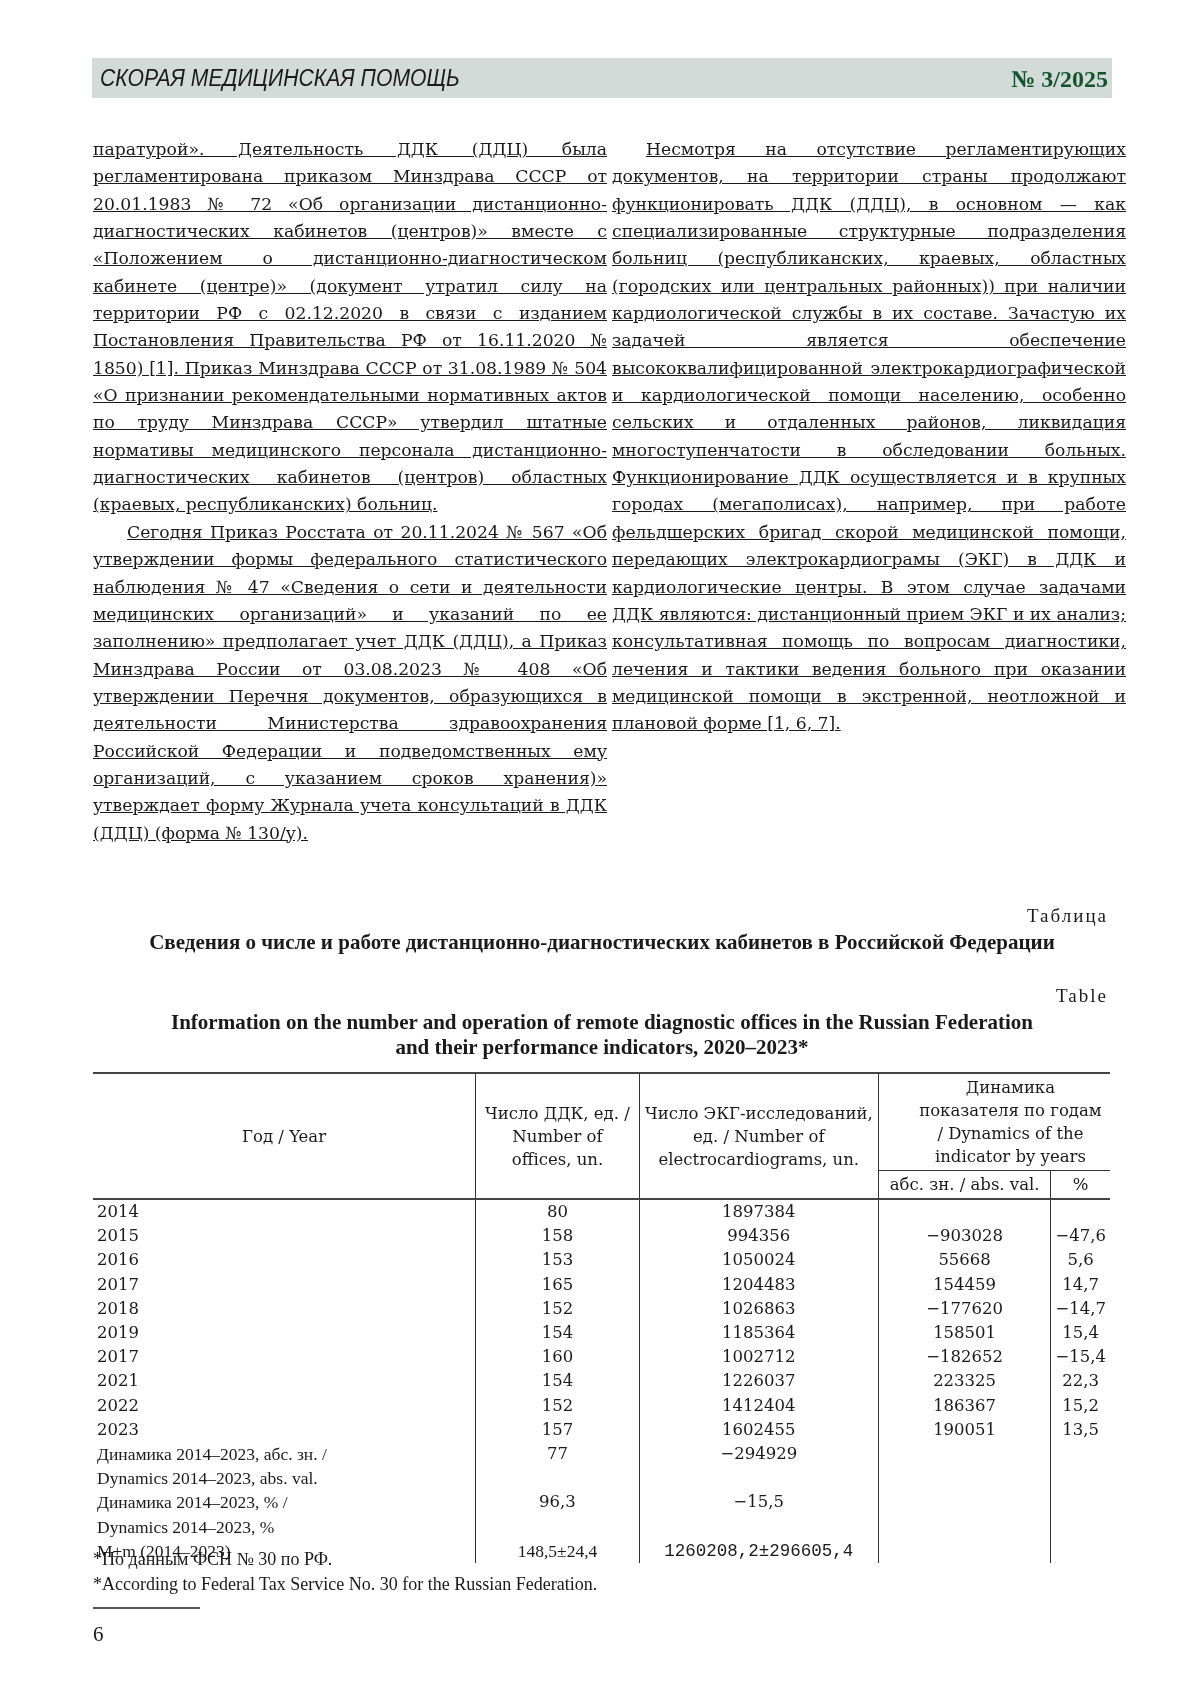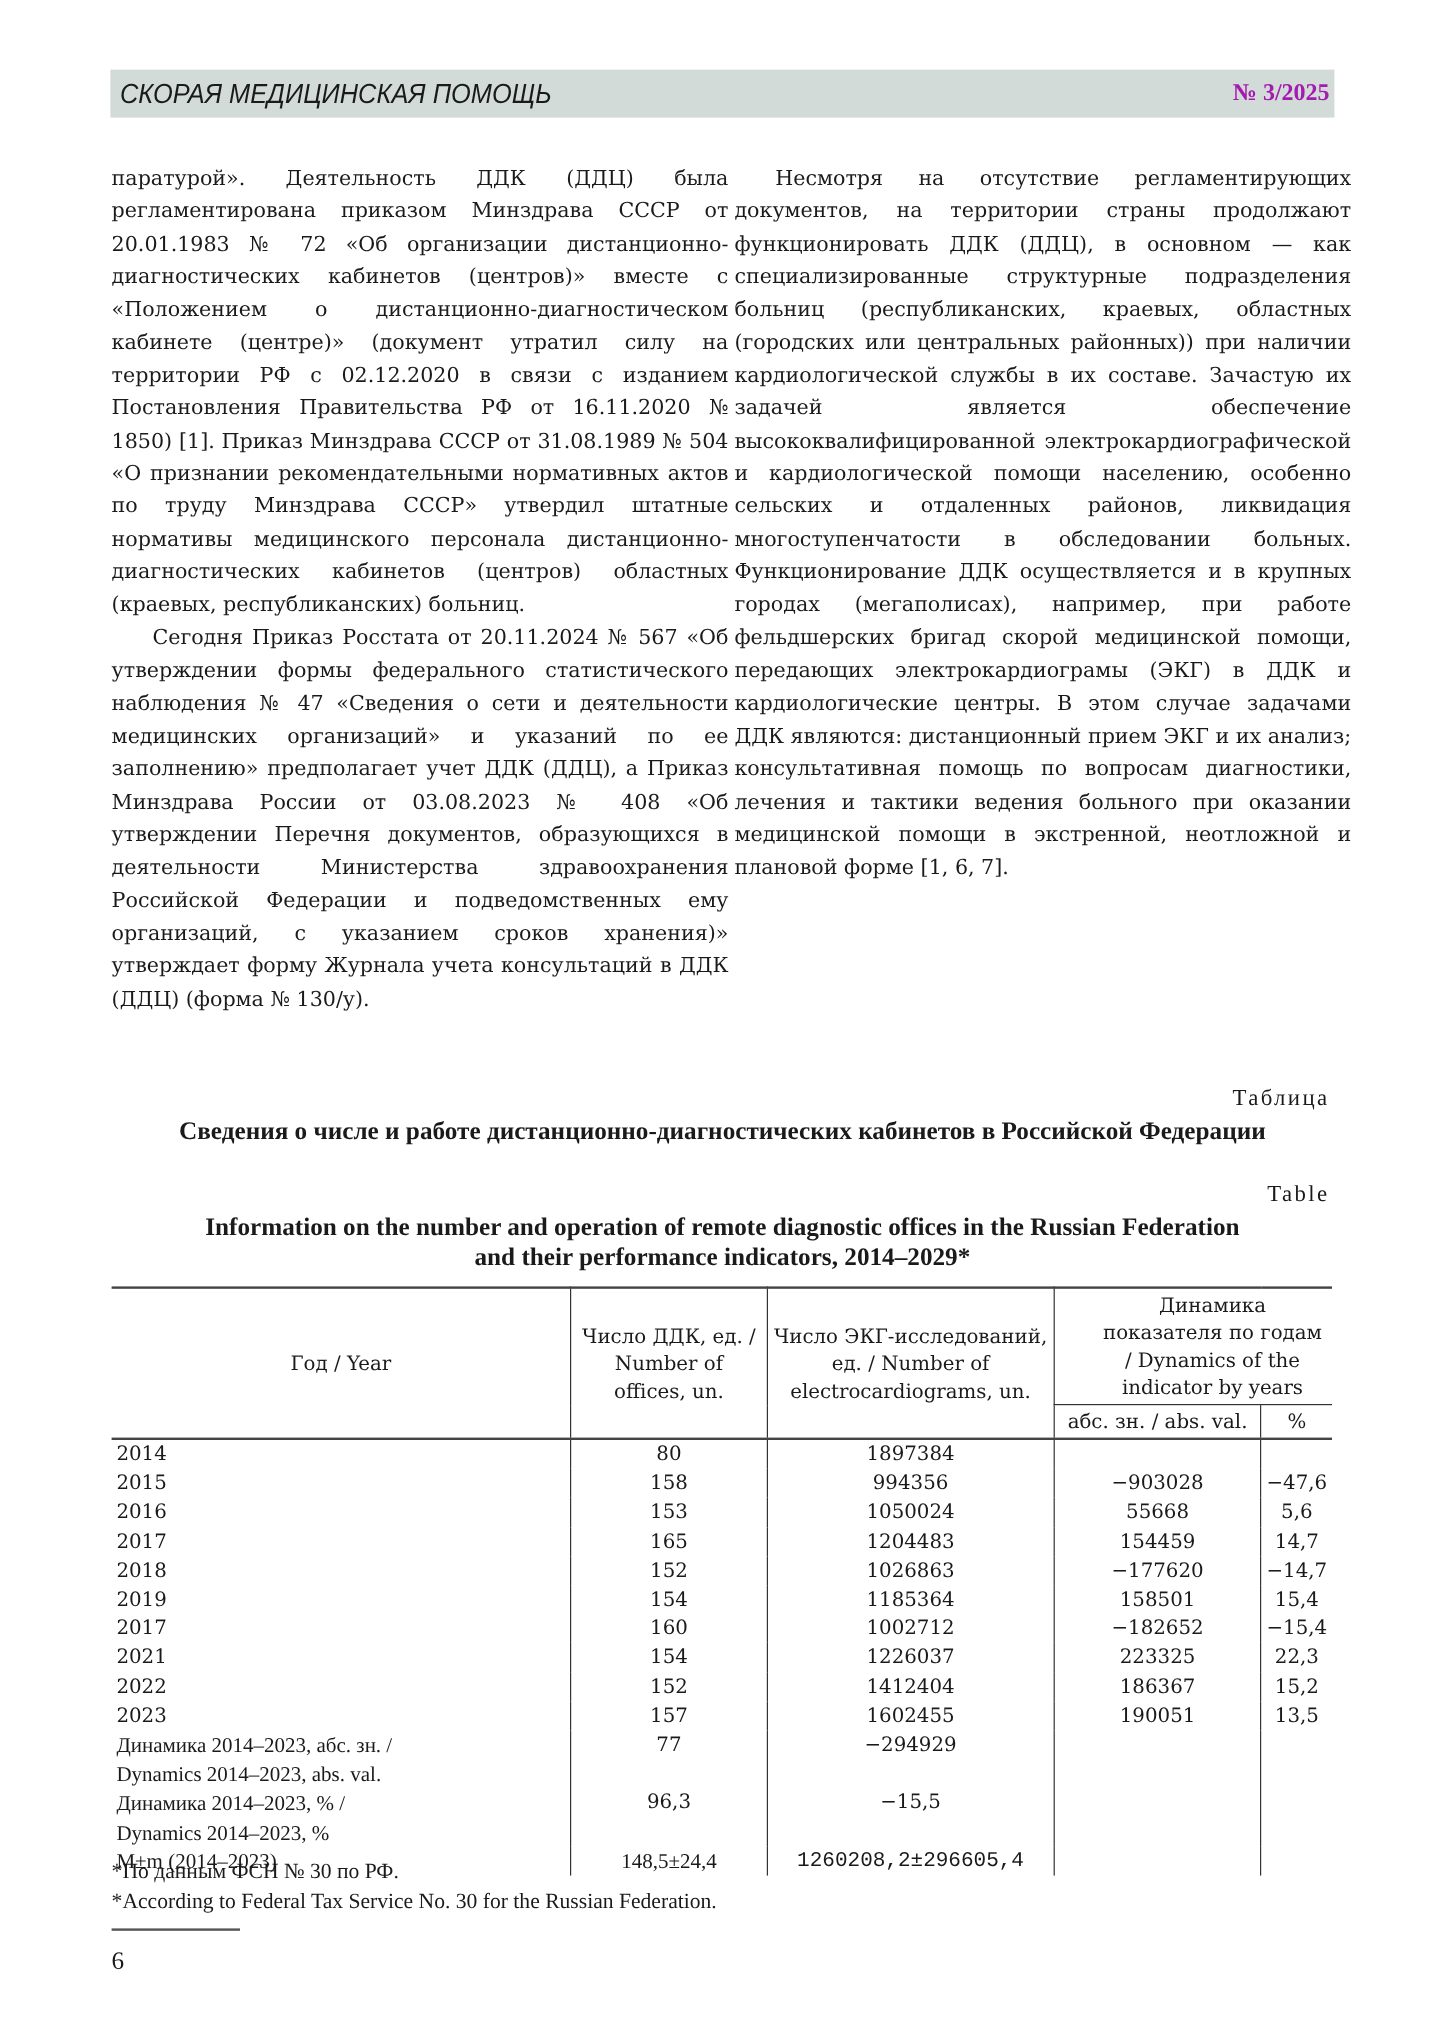--- a/index.html
+++ b/index.html
@@ -3,23 +3,23 @@
 <meta charset="utf-8">
 <style>
   html, body { margin: 0; padding: 0; background: #ffffff; }
   body { width: 1200px; height: 1698px; position: relative; overflow: hidden;
          font-family: "DejaVu Serif", serif; color: #1a1a1a; }
   .header-bar { position: absolute; left: 92px; top: 58px; width: 1020px; height: 40px;
                 background: #d3dbd9; }
   .journal-title { position: absolute; left: 100px; top: 65px; font-family: "Liberation Sans", sans-serif;
                    font-style: italic; font-size: 23px; letter-spacing: 0px; color: #1a1a1a; transform: scaleX(0.92); transform-origin: left; }
   .issue { position: absolute; right: 92px; top: 66px; font-family: "Liberation Serif", serif;
-           font-weight: bold; font-size: 20px; color: #a21caf; }
+           font-weight: bold; font-size: 24px; color: #14532d; }
   .col { position: absolute; top: 136px; width: 514px; font-size: 17.2px; line-height: 27.35px;
-         text-align: justify; font-family: "DejaVu Serif", serif; }
+         text-align: justify; font-family: "DejaVu Serif", serif; text-decoration: underline; }
   .col.left { left: 93px; }
   .col.right { left: 612px; }
   .col p { margin: 0; }
   .col p.indent { text-indent: 34px; }
   .label-right { position: absolute; right: 92px; font-family: "Liberation Serif", serif;
                  font-size: 19px; letter-spacing: 2px; margin-left: 36px; }
   .caption { position: absolute; left: 92px; width: 1020px; text-align: center;
              font-family: "Liberation Serif", serif; font-weight: bold; font-size: 21px; line-height: 25px; }
   table.data { position: absolute; left: 93px; top: 1072px; width: 1017px; border-collapse: collapse;
                font-family: "DejaVu Serif", serif; font-size: 16.5px; }
@@ -53,21 +53,21 @@
   <p class="indent">Несмотря на отсутствие регламентирующих документов, на территории страны продолжают функционировать ДДК (ДДЦ), в основном — как специализированные структурные подразделения больниц (республиканских, краевых, областных (городских или центральных районных)) при наличии кардиологической службы в их составе. Зачастую их задачей является обеспечение высококвалифицированной электрокардиографической и кардиологической помощи населению, особенно сельских и отдаленных районов, ликвидация многоступенчатости в обследовании больных. Функционирование ДДК осуществляется и в крупных городах (мегаполисах), например, при работе фельдшерских бригад скорой медицинской помощи, передающих электрокардиограмы (ЭКГ) в ДДК и кардиологические центры. В этом случае задачами ДДК являются: дистанционный прием ЭКГ и их анализ; консультативная помощь по вопросам диагностики, лечения и тактики ведения больного при оказании медицинской помощи в экстренной, неотложной и плановой форме [1, 6, 7].</p>
 </div>
 
 <div class="label-right" style="top:905px;">Таблица</div>
 <div class="caption" style="top:930px;">
   <div>Сведения о числе и работе дистанционно-диагностических кабинетов в Российской Федерации</div>
 </div>
 <div class="label-right" style="top:985px;">Table</div>
 <div class="caption" style="top:1010px;">
   <div>Information on the number and operation of remote diagnostic offices in the Russian Federation</div>
-  <div>and their performance indicators, 2014–2029*</div>
+  <div>and their performance indicators, 2020–2023*</div>
 </div>
 
 <table class="data">
   <thead>
     <tr class="top-rule">
       <th class="c1" rowspan="2" style="text-align:center;padding:12px 80px;">Год / Year</th>
       <th class="c2" rowspan="2">Число ДДК, ед. / Number of offices, un.</th>
       <th class="c3" rowspan="2">Число ЭКГ-исследований, ед. / Number of electrocardiograms, un.</th>
       <th class="c4" colspan="2" style="border-bottom:1.5px solid #333;padding-left:36px;">Динамика показателя по годам / Dynamics of the indicator by years</th>
     </tr>

